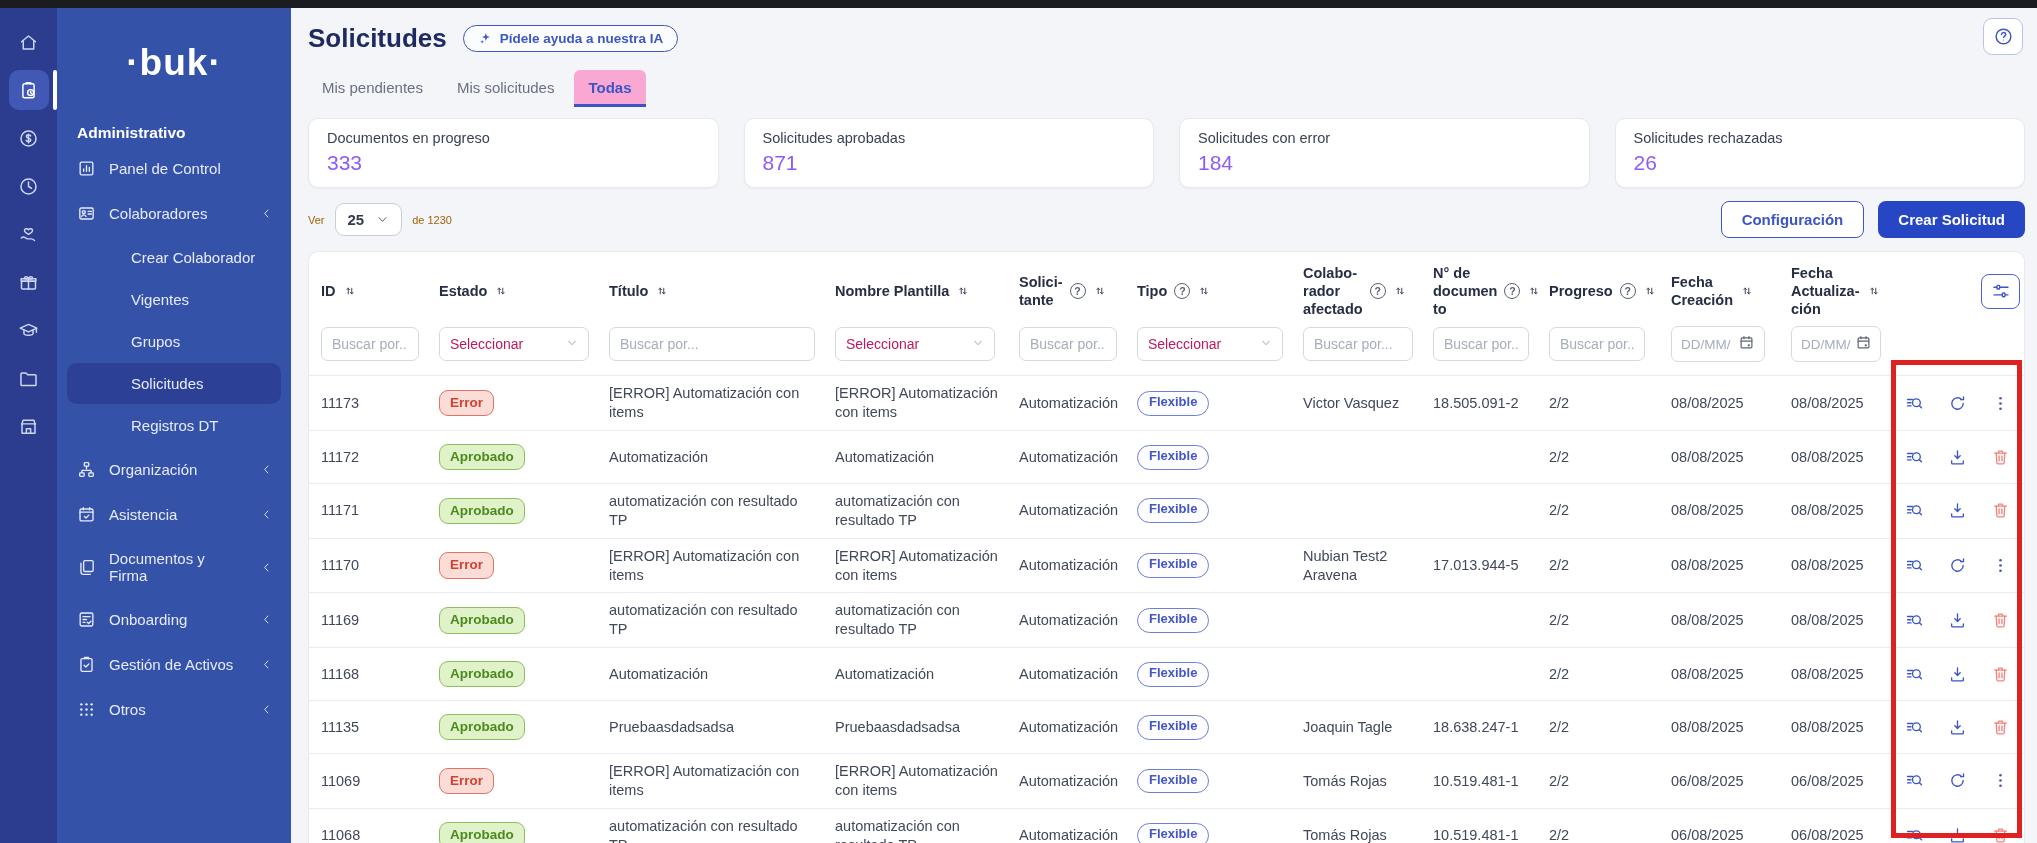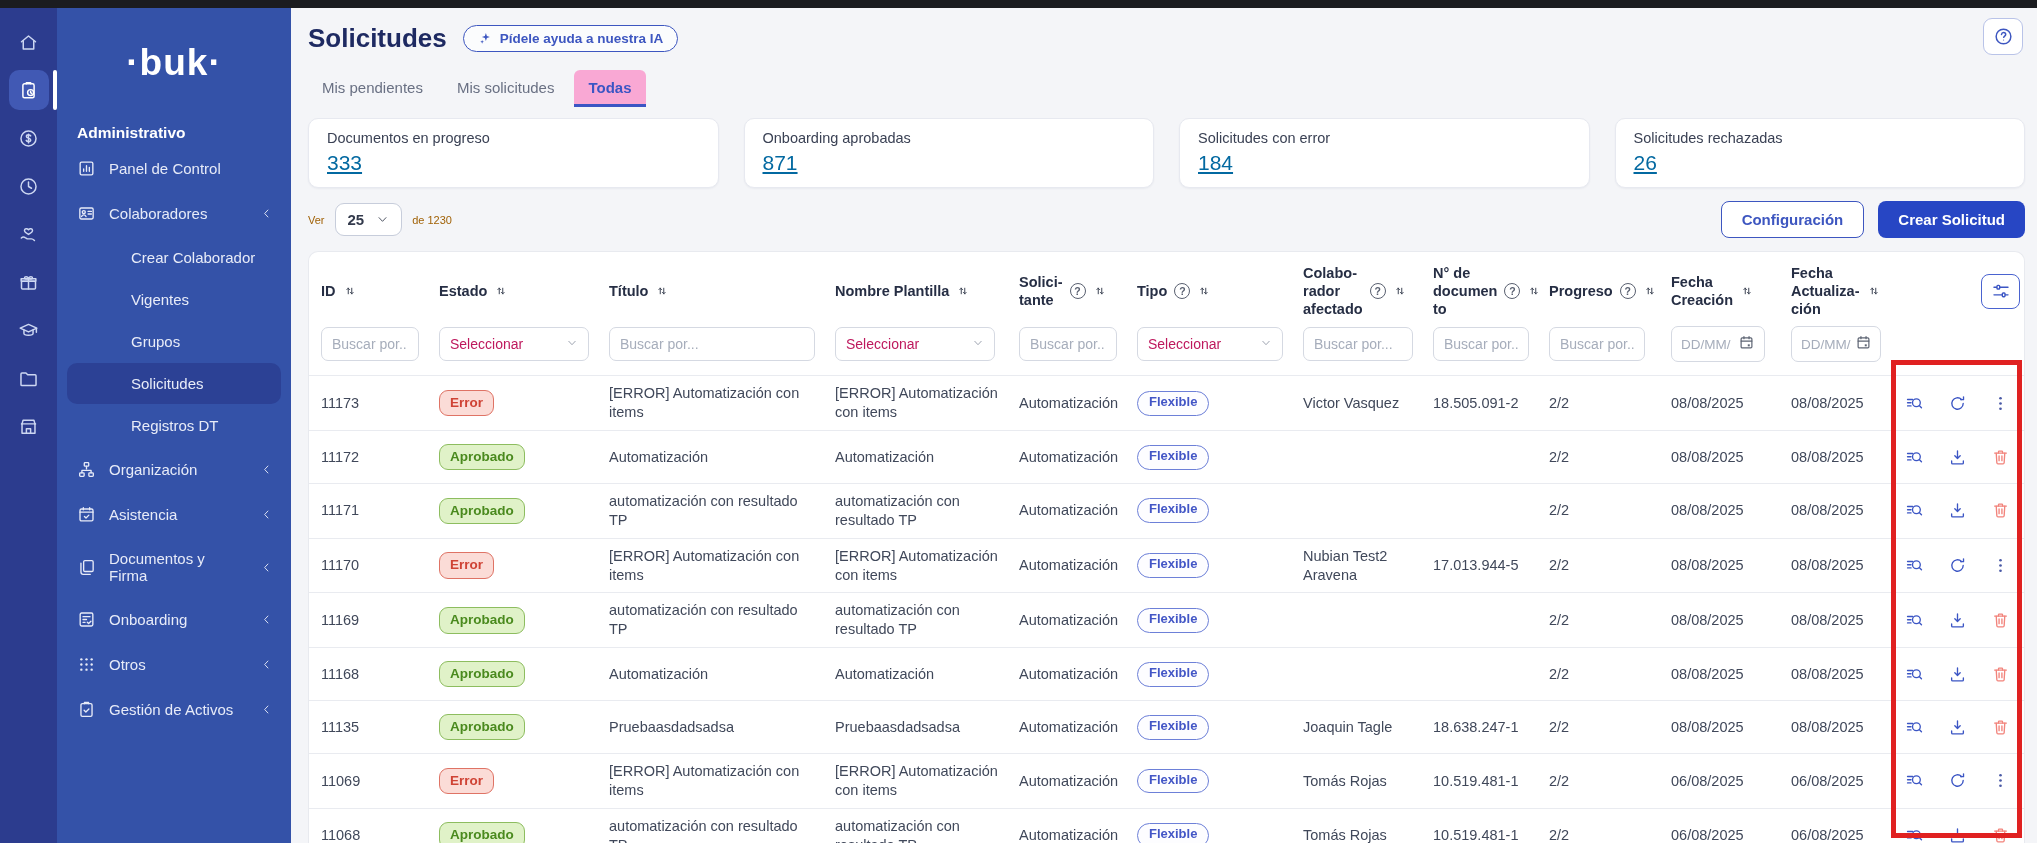--- a/index.html
+++ b/index.html
@@ -48,21 +48,21 @@
   .tabs { display:flex; gap:6px; margin-top:12px; }
   .tab { padding:9px 14px 8px; font-size:15px; color:#697083; font-weight:500;
          border-bottom:3px solid transparent; cursor:pointer; }
   .tab.active { color:#3b55c4; background:#f9a8d4; border-bottom-color:#3b55c4; font-weight:700;
                 border-radius:6px 6px 0 0; }
 
   .stats { display:flex; gap:25px; margin-top:11px; }
   .stat-card { flex:1; background:#ffffff; border:1px solid #e7e9f0; border-radius:10px;
                padding:11px 18px 12px; box-shadow:0 1px 2px rgba(20,30,70,.05); }
   .stat-label { font-size:14.5px; color:#3a4154; }
-  .stat-value { font-size:21px; color:#0369a1; margin-top:5px; font-weight:500;text-decoration:underline; }
+  .stat-value { font-size:21px; color:#8b5cf6; margin-top:5px; font-weight:500; }
 
   .toolbar { display:flex; align-items:center; margin-top:13px; gap:10px; }
   .ver-label, .total-label { font-size:11px; color:#a16207; }
   .page-size { display:flex; align-items:center; gap:12px; border:1px solid #c7cddb; background:#fff;
                border-radius:9px; padding:7px 12px; font-size:15px; color:#333a4c; cursor:pointer;font-weight:bold; }
   .page-size svg { width:13px; height:13px; color:#414857; }
   .toolbar-right { margin-left:auto; display:flex; gap:14px;padding-left:48px; }
   .btn-outline { border:1px solid #3d56c0; color:#3d56c0; background:#fff; border-radius:8px;
                  padding:9px 20px; font-size:15px; font-weight:700; cursor:pointer; font-family:inherit; }
   .btn-primary { background:#2746c4; color:#fff; border:none; border-radius:8px; padding:9px 20px;
@@ -303,54 +303,54 @@
             </span>
             <span>Onboarding</span>
             <span class="chev">
               <svg viewBox="0 0 24 24" fill="none" stroke="currentColor" stroke-width="1.7" stroke-linecap="round" stroke-linejoin="round">
                 <path d="M14.6 5.6 8.6 12l6 6.4"></path>
               </svg>
             </span>
           </div>
           <div class="menu-item">
             <span style="display: inline-flex;">
+              <svg viewBox="0 0 24 24" fill="none" stroke="currentColor" stroke-width="1.7" stroke-linecap="round" stroke-linejoin="round">
+                <rect x="5" y="4.6" width="14" height="16" rx="1.8"></rect>
+                <path d="M9.4 4.6V3.2h5.2v1.4"></path>
+                <path d="m9 13 2.2 2.2 3.8-3.8"></path>
+              </svg>
+            </span>
+            <span>Gestión de Activos</span>
+            <span class="chev">
+              <svg viewBox="0 0 24 24" fill="none" stroke="currentColor" stroke-width="1.7" stroke-linecap="round" stroke-linejoin="round">
+                <path d="M14.6 5.6 8.6 12l6 6.4"></path>
+              </svg>
+            </span>
+          </div>
+          <div class="menu-item">
+            <span style="display: inline-flex;">
               <svg viewBox="0 0 24 24" fill="currentColor">
                 <circle cx="5.5" cy="5.5" r="1.5"></circle>
                 <circle cx="12" cy="5.5" r="1.5"></circle>
                 <circle cx="18.5" cy="5.5" r="1.5"></circle>
                 <circle cx="5.5" cy="12" r="1.5"></circle>
                 <circle cx="12" cy="12" r="1.5"></circle>
                 <circle cx="18.5" cy="12" r="1.5"></circle>
                 <circle cx="5.5" cy="18.5" r="1.5"></circle>
                 <circle cx="12" cy="18.5" r="1.5"></circle>
                 <circle cx="18.5" cy="18.5" r="1.5"></circle>
               </svg>
             </span>
             <span>Otros</span>
             <span class="chev">
               <svg viewBox="0 0 24 24" fill="none" stroke="currentColor" stroke-width="1.7" stroke-linecap="round" stroke-linejoin="round">
                 <path d="M14.6 5.6 8.6 12l6 6.4"></path>
               </svg>
             </span>
           </div>
-          <div class="menu-item">
-            <span style="display: inline-flex;">
-              <svg viewBox="0 0 24 24" fill="none" stroke="currentColor" stroke-width="1.7" stroke-linecap="round" stroke-linejoin="round">
-                <rect x="5" y="4.6" width="14" height="16" rx="1.8"></rect>
-                <path d="M9.4 4.6V3.2h5.2v1.4"></path>
-                <path d="m9 13 2.2 2.2 3.8-3.8"></path>
-              </svg>
-            </span>
-            <span>Gestión de Activos</span>
-            <span class="chev">
-              <svg viewBox="0 0 24 24" fill="none" stroke="currentColor" stroke-width="1.7" stroke-linecap="round" stroke-linejoin="round">
-                <path d="M14.6 5.6 8.6 12l6 6.4"></path>
-              </svg>
-            </span>
-          </div>
         </div>
     </nav>
 
     <main class="main">
       <div class="page-header">
         <div class="page-title">Solicitudes</div>
         <div class="ai-pill">
           <span class="js-icon" style="display: inline-flex;">
               <svg viewBox="0 0 24 24" fill="currentColor">
                 <path d="M12.6 3.2 14.2 8l4.8 1.6-4.8 1.6-1.6 4.8L11 11.2 6.2 9.6 11 8z"></path>
@@ -375,21 +375,21 @@
         <div class="tab">Mis solicitudes</div>
         <div class="tab active">Todas</div>
       </div>
 
       <div class="stats">
         <div class="stat-card">
           <div class="stat-label">Documentos en progreso</div>
           <div class="stat-value">333</div>
         </div>
         <div class="stat-card">
-          <div class="stat-label">Onboarding aprobadas</div>
+          <div class="stat-label">Solicitudes aprobadas</div>
           <div class="stat-value">871</div>
         </div>
         <div class="stat-card">
           <div class="stat-label">Solicitudes con error</div>
           <div class="stat-value">184</div>
         </div>
         <div class="stat-card">
           <div class="stat-label">Solicitudes rechazadas</div>
           <div class="stat-value">26</div>
         </div>

